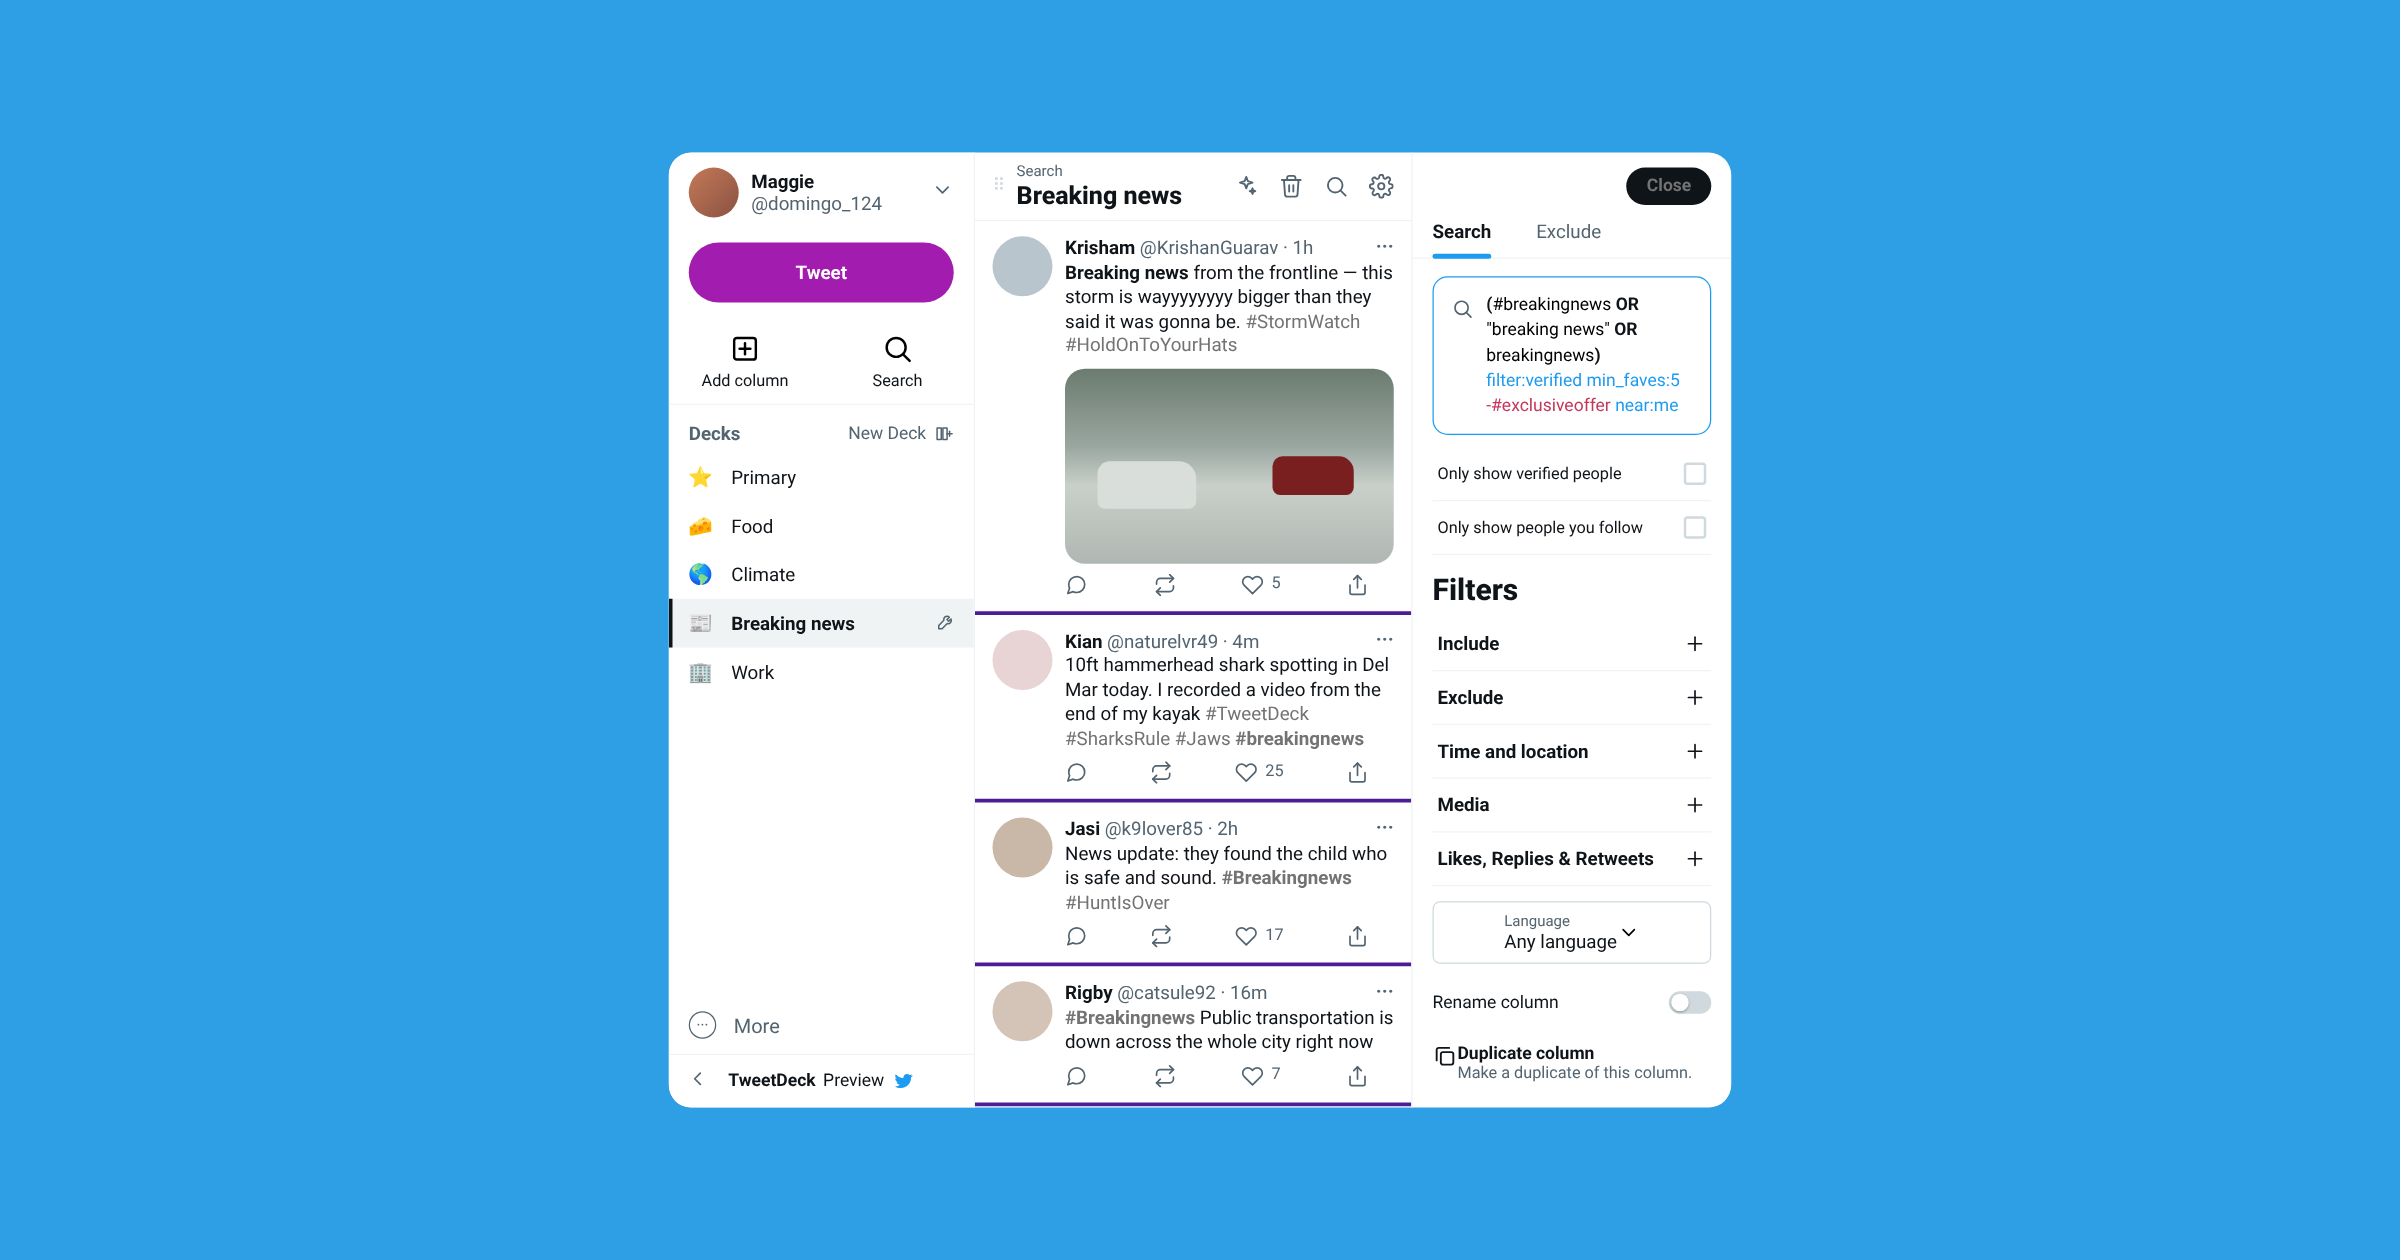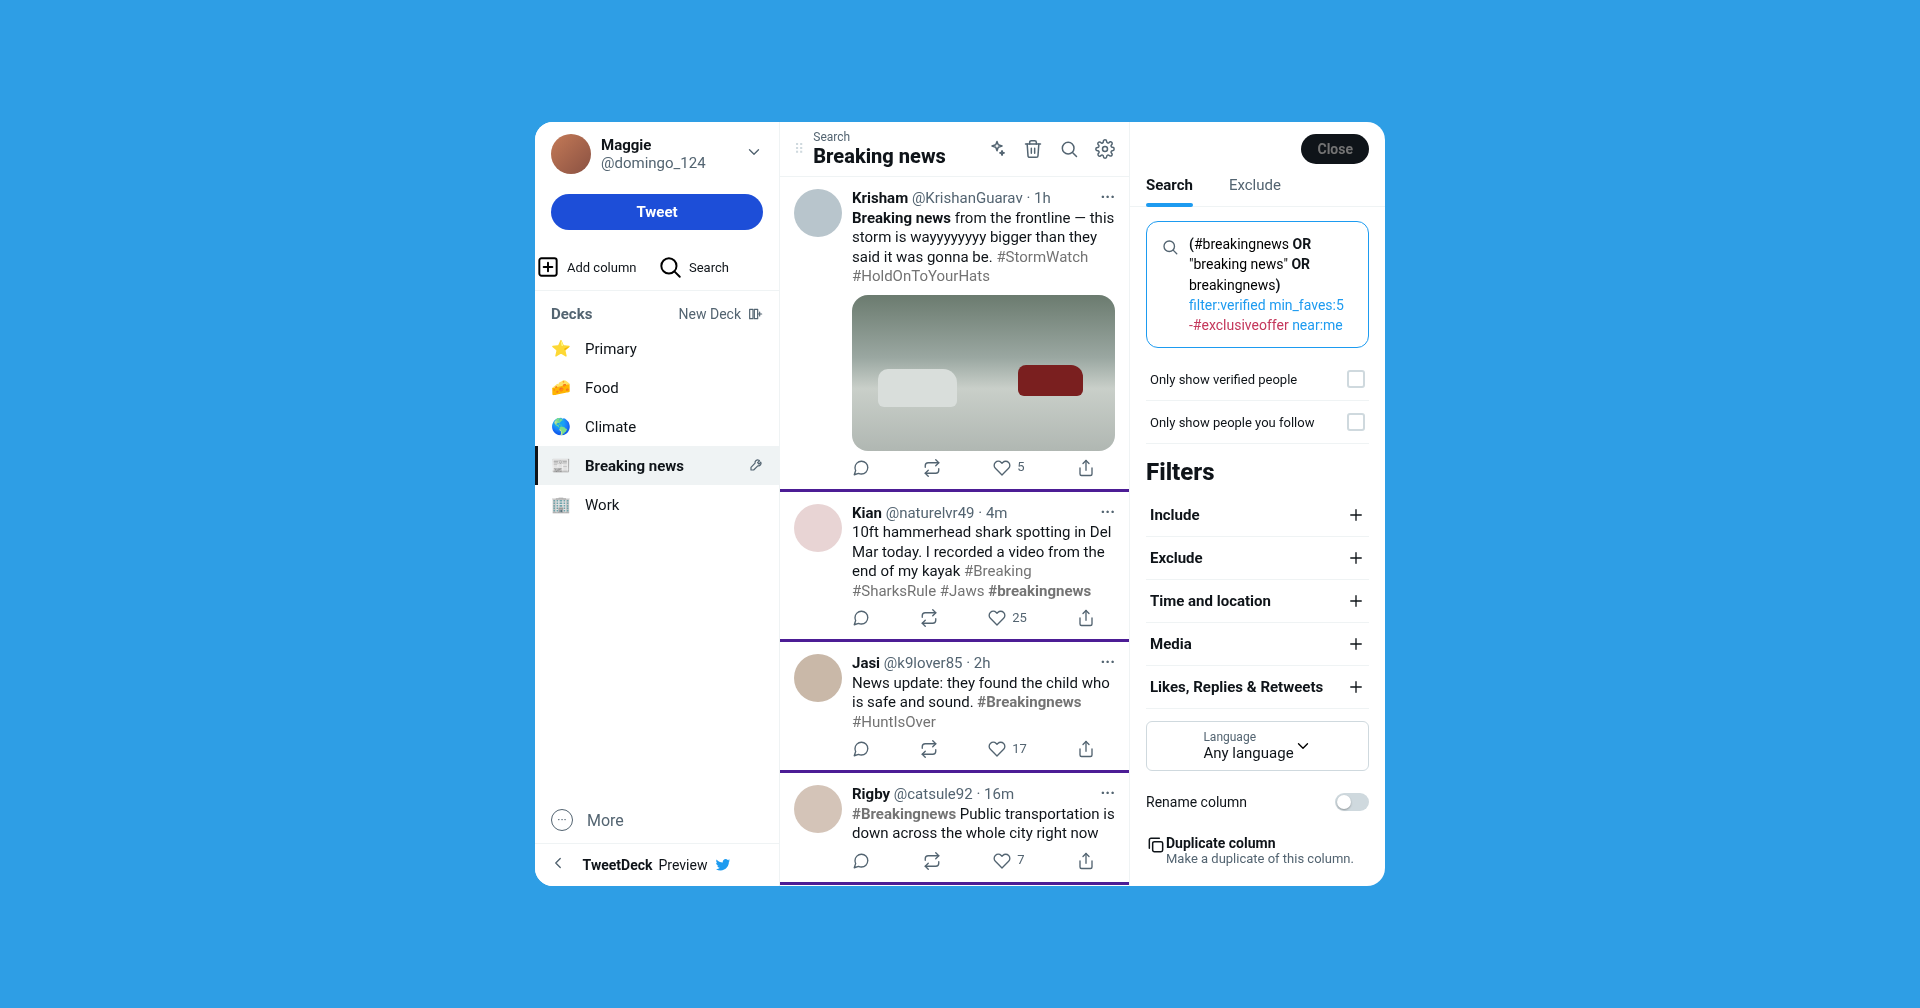--- a/index.html
+++ b/index.html
@@ -5,23 +5,23 @@
 * { margin: 0; padding: 0; box-sizing: border-box; font-family: -apple-system, BlinkMacSystemFont, "Segoe UI", Roboto, Helvetica, Arial, sans-serif; }
 body { background: #2e9ee5; width: 1920px; height: 1008px; display: flex; align-items: center; justify-content: center; }
 .app { width: 850px; height: 764px; background: #fff; border-radius: 18px; display: flex; overflow: hidden; position: relative; }
 .col-sidebar { width: 245px; background: #fff; border-right: 1px solid #eff3f4; display: flex; flex-direction: column; }
 .profile-row { display: flex; align-items: center; padding: 12px 16px; gap: 10px; }
 .avatar { width: 40px; height: 40px; border-radius: 50%; background: linear-gradient(135deg,#c47a57,#8a5142); flex-shrink: 0; }
 .avatar-sm { width: 48px; height: 48px; border-radius: 50%; background: #cfd9de; flex-shrink: 0; }
 .profile-name { font-weight: 700; font-size: 15px; color: #0f1419; }
 .profile-handle { font-size: 15px; color: #536471; }
 .chevron { margin-left: auto; color: #536471; }
-.tweet-btn { margin: 8px 16px 16px; height: 36px; border-radius: 9999px; background: #1d4ed8; color: #fff; font-weight: 700; font-size: 15px; border: none; cursor: pointer; }
+.tweet-btn { margin: 8px 16px 16px; height: 48px; border-radius: 9999px; background: #a21caf; color: #fff; font-weight: 700; font-size: 15px; border: none; cursor: pointer; }
 .two-tabs { display: flex; border-bottom: 1px solid #eff3f4; }
-.two-tabs > div { flex: 1; display: flex; flex-direction: row; align-items: center; padding: 8px 0 10px; gap: 6px; cursor: pointer; }
+.two-tabs > div { flex: 1; display: flex; flex-direction: column; align-items: center; padding: 8px 0 10px; gap: 6px; cursor: pointer; }
 .two-tabs svg { width: 26px; height: 26px; }
 .two-tabs .lbl { font-size: 13px; color: #0f1419; }
 .decks-hd { display: flex; align-items: center; justify-content: space-between; padding: 14px 16px 6px; }
 .decks-hd .ttl { font-weight: 700; font-size: 15px; color: #536471; }
 .decks-hd .new { color: #536471; font-size: 14px; display: flex; align-items: center; gap: 6px; cursor: pointer; }
 .deck-item { display: flex; align-items: center; gap: 14px; padding: 10px 16px; cursor: pointer; font-size: 15px; color: #0f1419; }
 .deck-item.active { background: #eff3f4; font-weight: 700; border-left: 3px solid #0f1419; padding-left: 13px; position: relative; }
 .deck-item.active .wrench { position: absolute; right: 14px; color: #536471; }
 .deck-emoji { width: 20px; text-align: center; font-size: 16px; }
 .more-row { margin-top: auto; display: flex; align-items: center; gap: 14px; padding: 12px 16px; color: #536471; cursor: pointer; }
@@ -235,21 +235,21 @@
                 </svg>
               </span>
       </div>
     </div>
     <div class="dots">···</div>
         </div>
         <div class="tweet">
     <div class="avatar-sm" style="background:#e8d4d4"></div>
     <div class="tweet-content">
       <div><span class="tweet-author">Kian</span> <span class="tweet-handle">@naturelvr49 · 4m</span></div>
-      <div class="tweet-body">10ft hammerhead shark spotting in Del Mar today. I recorded a video from the end of my kayak <span class="hl">#Breaking</span> <span class="hl">#SharksRule</span> <span class="hl">#Jaws</span> <span class="hl"><b>#breakingnews</b></span></div>
+      <div class="tweet-body">10ft hammerhead shark spotting in Del Mar today. I recorded a video from the end of my kayak <span class="hl">#TweetDeck</span> <span class="hl">#SharksRule</span> <span class="hl">#Jaws</span> <span class="hl"><b>#breakingnews</b></span></div>
 
       <div class="tweet-actions">
         <span>
                 <svg class="icon" viewBox="0 0 24 24">
                   <path d="M21 11.5a8.38 8.38 0 0 1-8.5 8.5 8.5 8.5 0 0 1-3.8-.9L3 21l1.9-5.7A8.38 8.38 0 0 1 4 11.5 8.5 8.5 0 0 1 12.5 3 8.38 8.38 0 0 1 21 11.5z"></path>
                 </svg>
               </span>
         <span>
                 <svg class="icon" viewBox="0 0 24 24">
                   <polyline points="17 1 21 5 17 9"></polyline>

